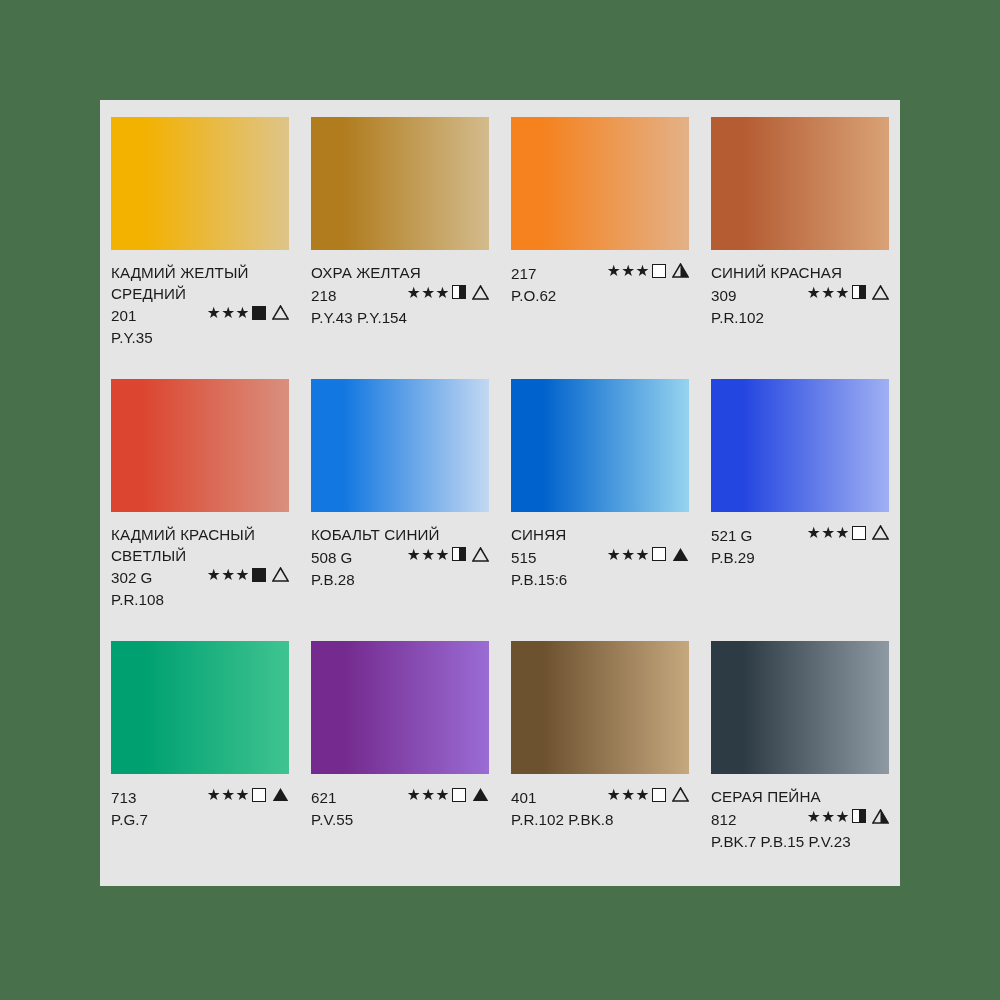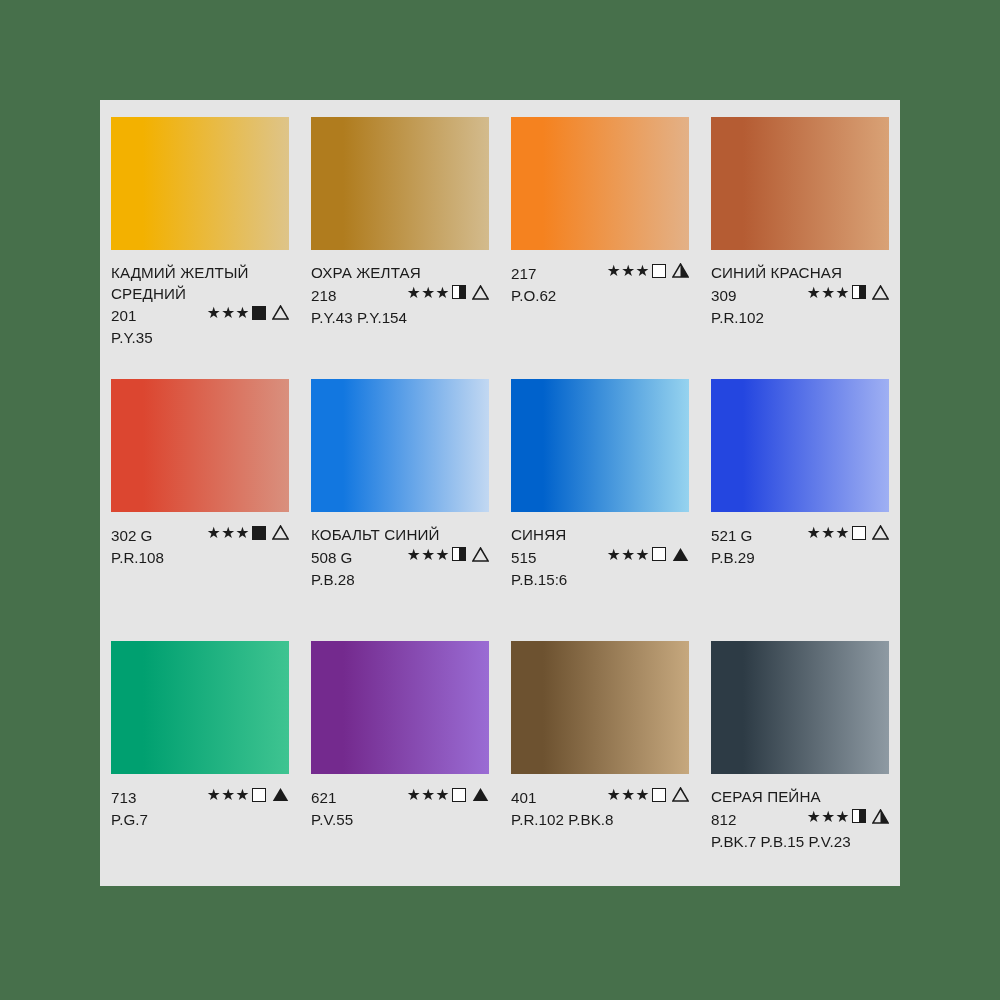--- a/index.html
+++ b/index.html
@@ -184,20 +184,22 @@
               </span>
             </div>
             <div class="pigment">P.R.102</div>
           </div>
         </div>
       </div>
       <div class="cell">
         <div class="inner">
           <div class="swatch" style="background:linear-gradient(to right,#dc4630 0%,#dc4630 18%,#d9907e 100%);"></div>
           <div class="meta">
+            <div class="pname">КАДМИЙ КРАСНЫЙ
+СВЕТЛЫЙ</div>
             <div class="row2">
               <span class="code">302 G</span>
               <span class="marks">
                 <span class="stars">★★★</span>
                 <span class="sq full"></span>
                 <span class="tri">
                   <svg width="17" height="15" viewBox="0 0 17 15">
                     <polygon points="8.5,1 16.2,14 0.8,14" fill="none" stroke="#1b1b1b" stroke-width="1.5"></polygon>
                   </svg>
                 </span>

